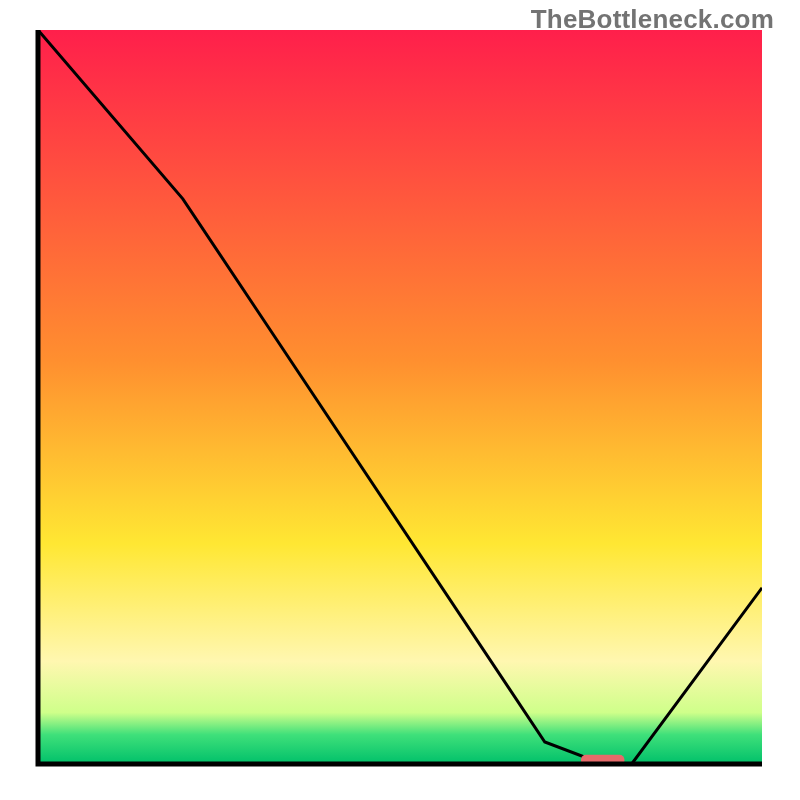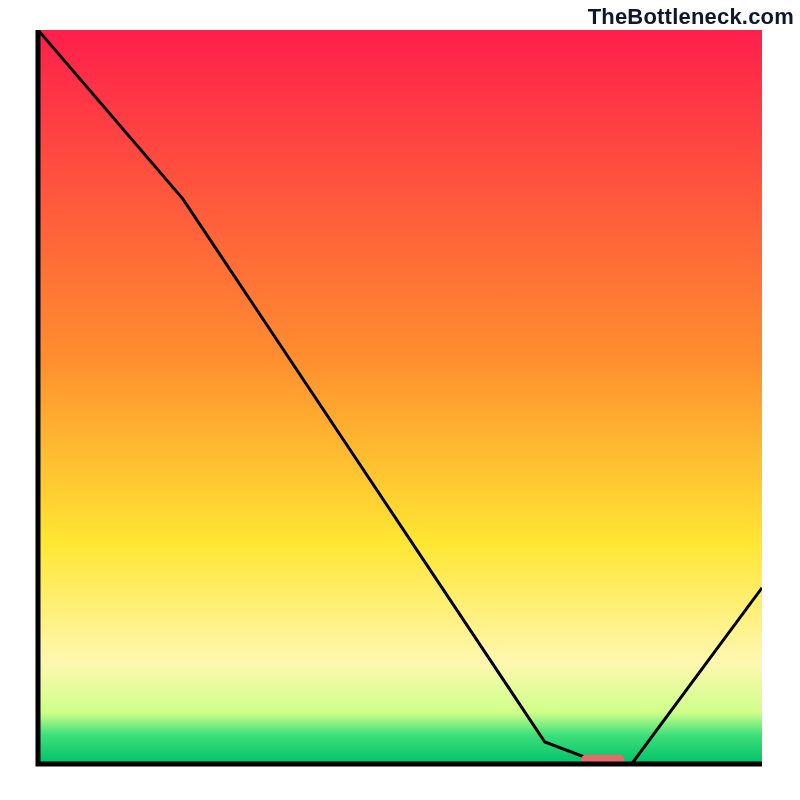--- a/index.html
+++ b/index.html
@@ -12,24 +12,24 @@
   }
   .stage {
     position: relative;
     width: 800px;
     height: 800px;
     overflow: hidden;
   }
   .watermark {
     position: absolute;
     top: 4px;
-    right: 6px;
-    font-size: 22px;
+    right: 26px;
+    font-size: 26px;
     font-weight: 600;
-    color: #0f172a;
+    color: #737373;
     letter-spacing: 0.2px;
     z-index: 10;
   }
   svg {
     position: absolute;
     top: 0;
     left: 0;
   }
 </style>
 </head>

